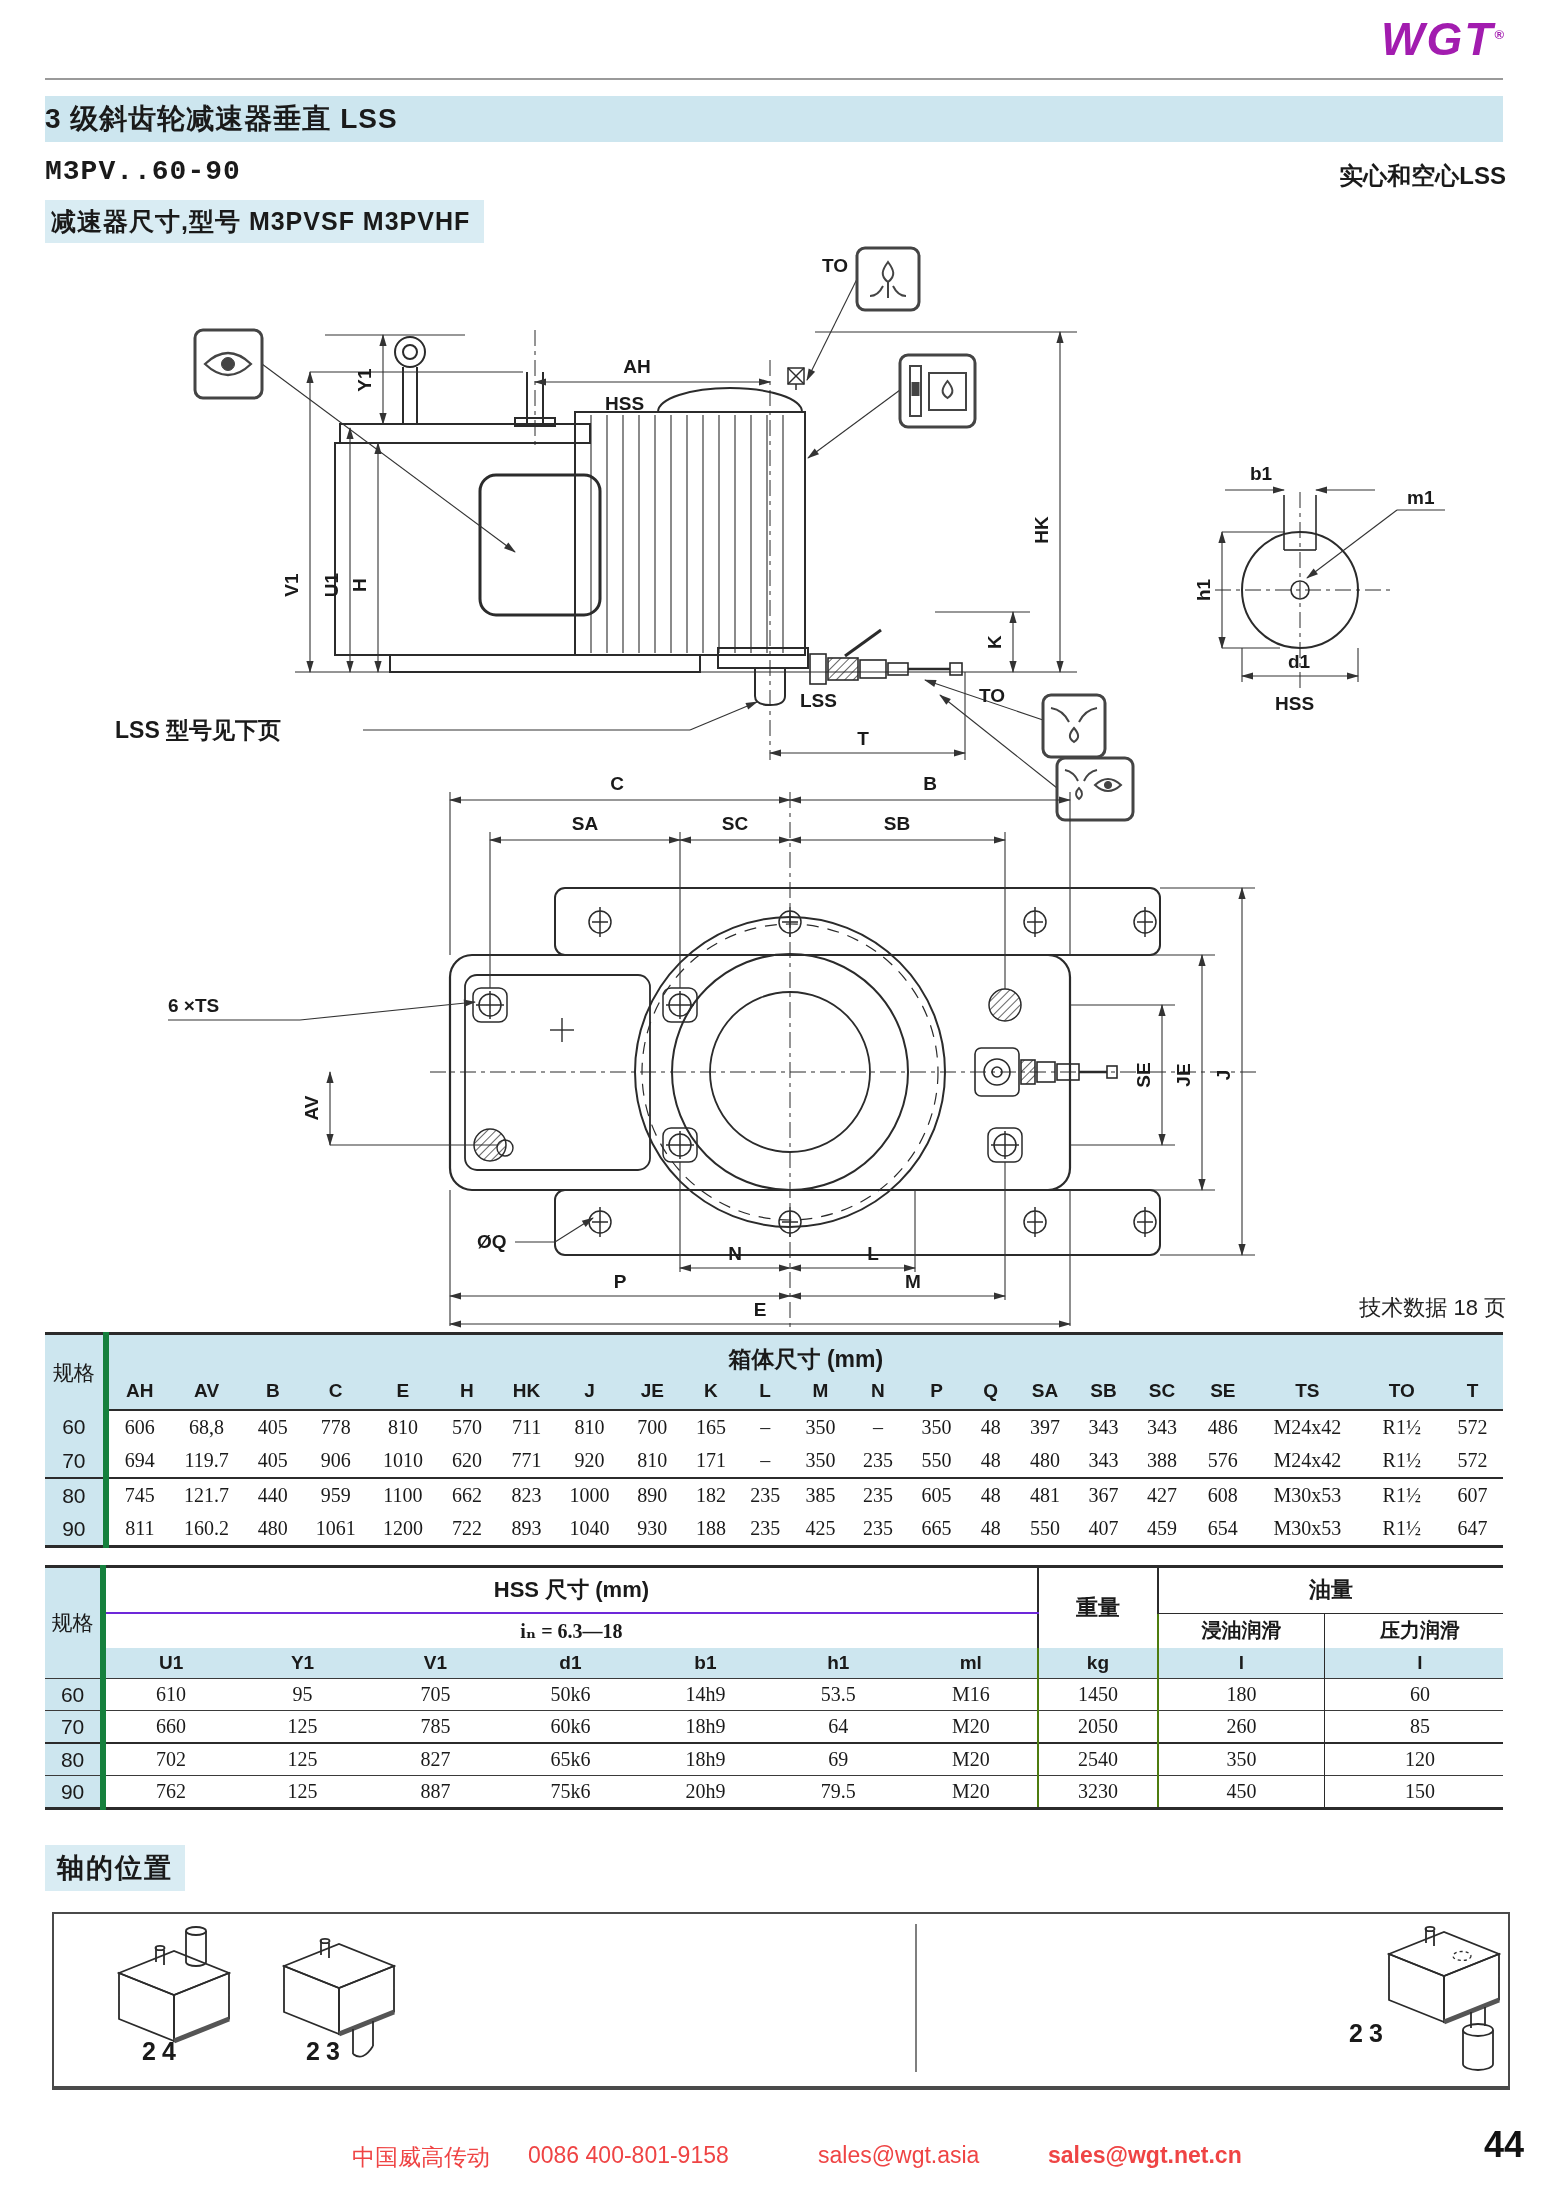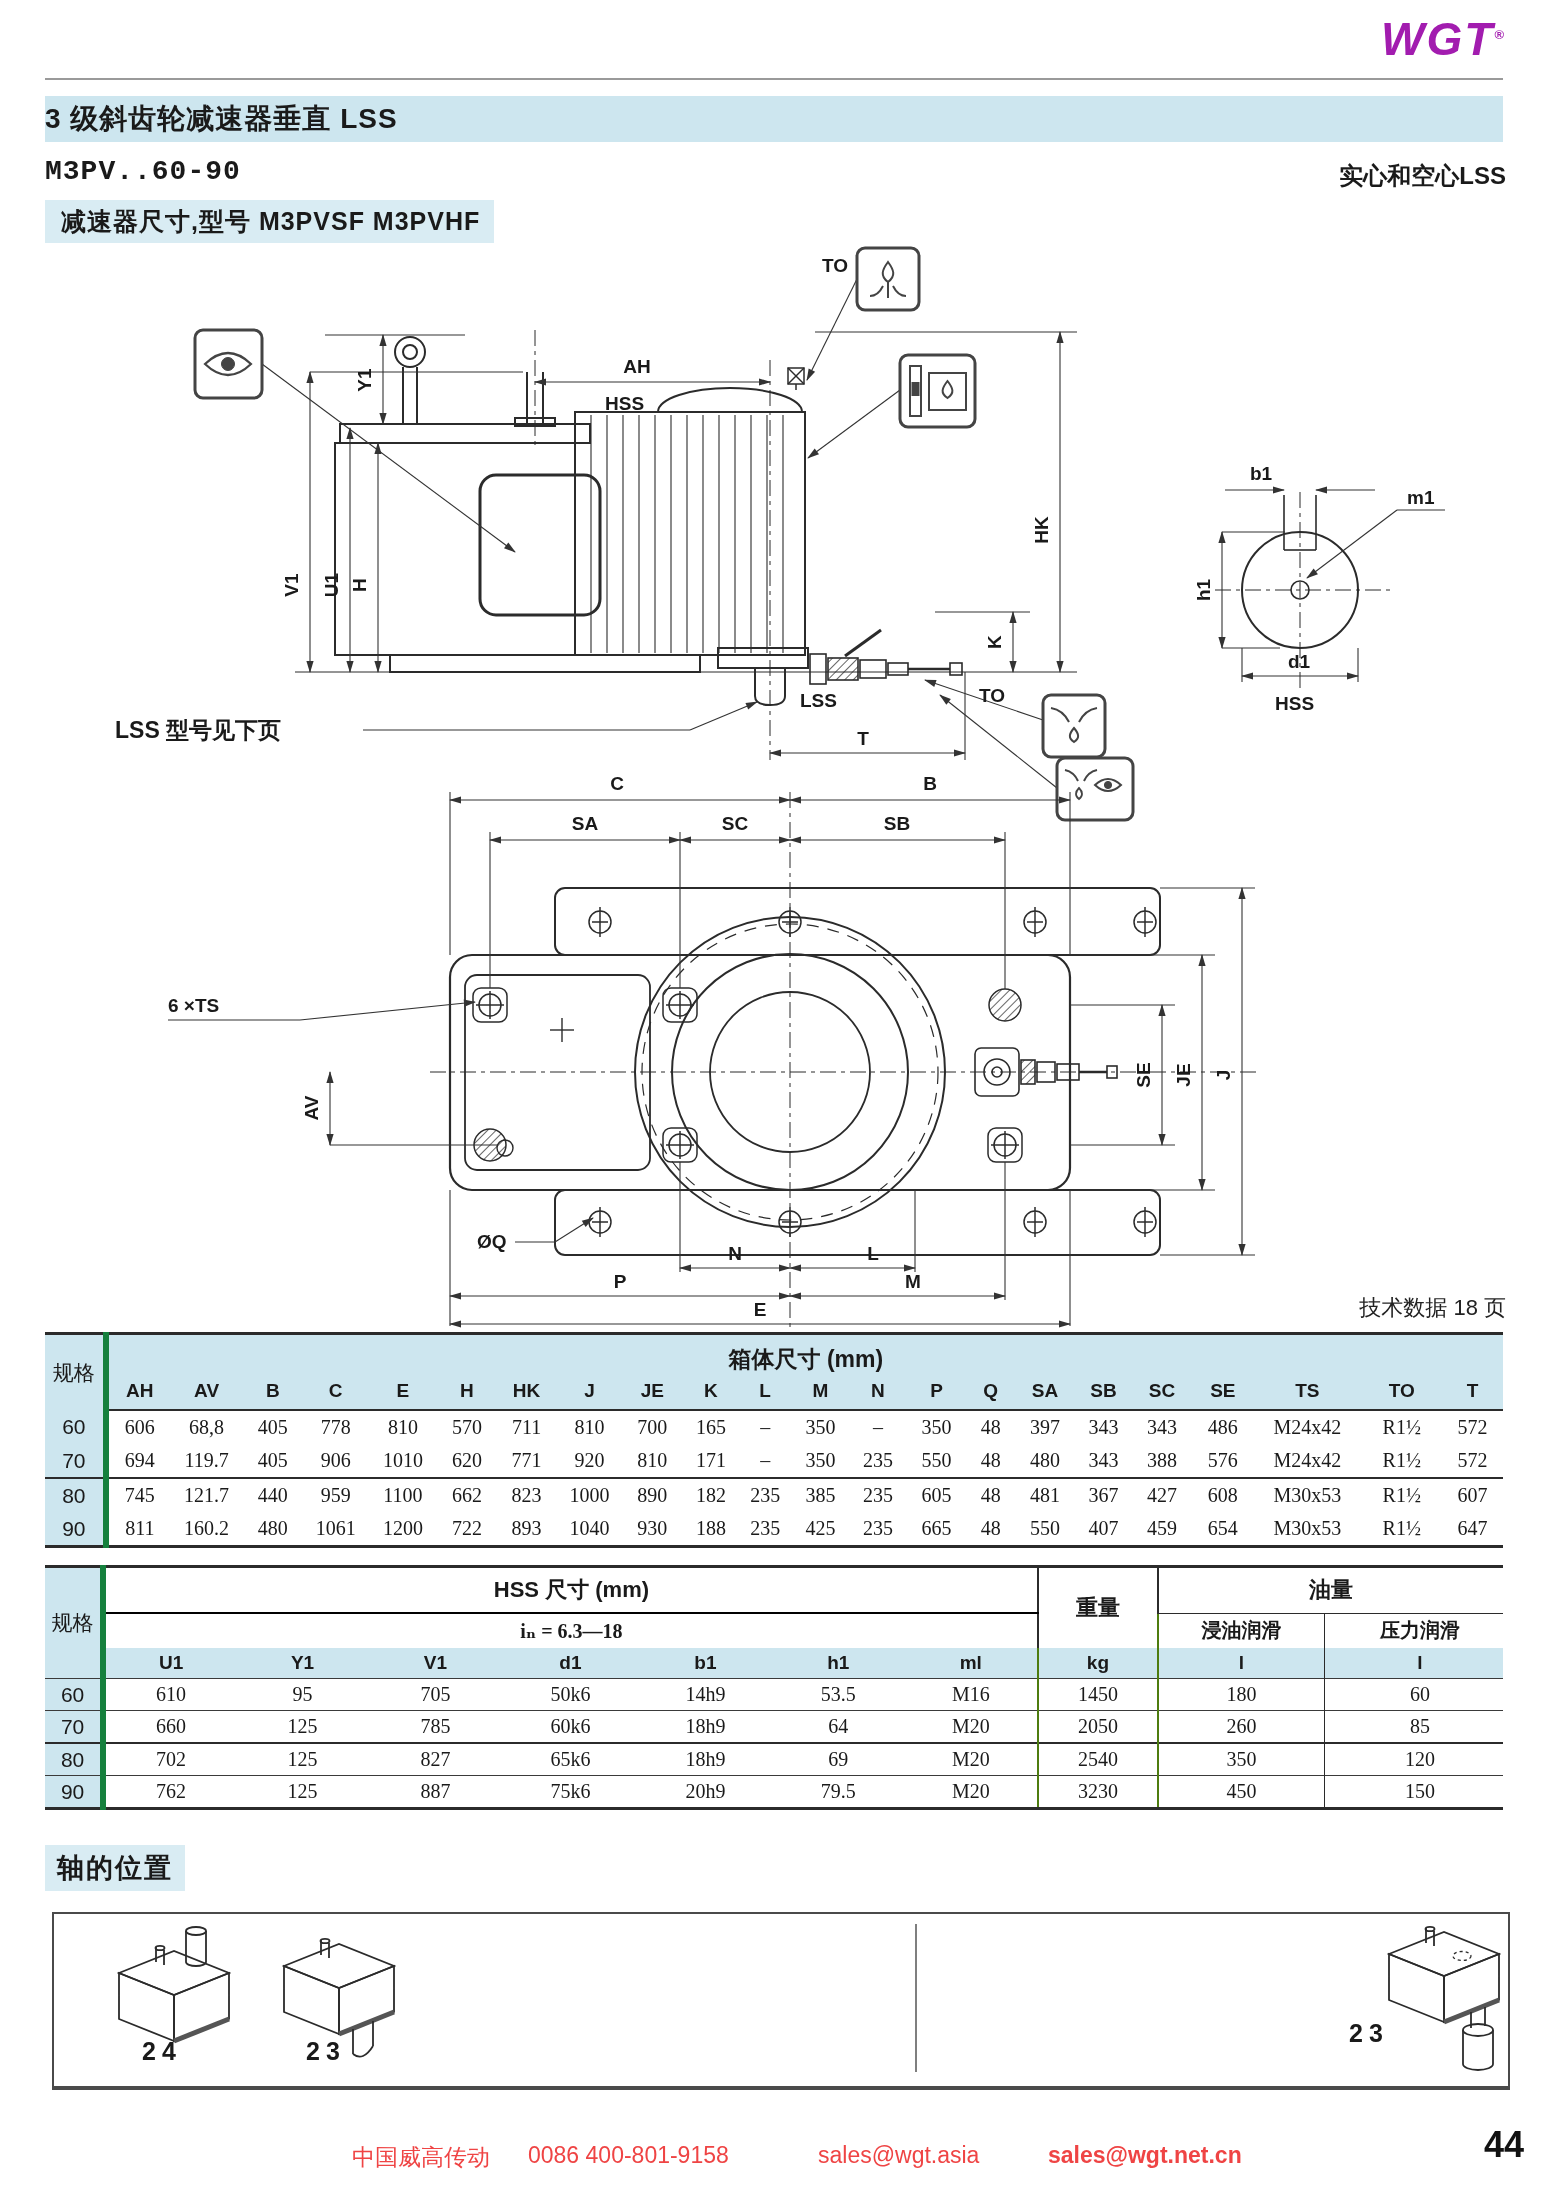--- a/index.html
+++ b/index.html
@@ -9,41 +9,41 @@
   }
   .abs{position:absolute;}
   
   .logo{right:58px;top:12px;font-size:46px;font-weight:800;font-style:italic;color:#a21caf;letter-spacing:2px;}
   .logo sup{font-size:13px;font-style:normal;}
   .top-rule{left:45px;width:1458px;top:78px;height:2px;background:#9a9a9a;}
   .section-bar{left:45px;top:96px;width:1458px;height:46px;background:#cde6ef;
     font-size:28px;font-weight:600;line-height:46px;box-sizing:border-box;letter-spacing:1px;}
   .model-range{left:45px;top:156px;font-size:28px;font-weight:700;letter-spacing:1px;font-family:"Liberation Mono","DejaVu Sans Mono",monospace;}
   .solid-note{right:58px;top:160px;font-size:24px;font-weight:600;}
-  .subtitle{left:45px;top:200px;background:#d9ecf3;padding:5px 14px 5px 16px;font-size:25px;font-weight:600;letter-spacing:1px;}
+  .subtitle{left:45px;top:200px;background:#d9ecf3;padding:5px 14px 5px 6px;font-size:25px;font-weight:600;letter-spacing:1px;}
   
   .drawing{left:45px;top:240px;}
   .dimt{font-size:19px;fill:#1a1a1a;font-weight:600;}
   .note-t{font-size:23px;fill:#1a1a1a;font-weight:600;}
   
   .tech-note{right:58px;top:1293px;font-size:22px;color:#222;}
   table{border-collapse:collapse;table-layout:fixed;width:1458px;}
   .tbl{left:45px;}
   .t1{top:1332px;border-top:3px solid #2b2b2b;border-bottom:3px solid #2b2b2b;}
   .t2{top:1565px;border-top:3px solid #2b2b2b;border-bottom:3px solid #2b2b2b;}
   th,td{text-align:center;vertical-align:middle;padding:2px 0;}
   thead th{font-weight:600;}
   .t1 thead th{background:#cde6ef;}
   .t1 .group{font-size:23px;padding:9px 0 2px 0;}
   .t1 .colh{font-size:19px;padding:3px 0 7px 0;border-bottom:2px solid #2b2b2b;}
   .spec{background:#cde6ef;border-right:6px solid #15803d;font-size:21px;font-weight:400;}
   td{font-family:"Liberation Serif","DejaVu Serif",serif;font-size:20px;height:29px;}
   td.spec{font-family:"Liberation Sans","DejaVu Sans",sans-serif;}
   .t1 tr.sep td{border-top:2.5px solid #2b2b2b;}
-  .t2 .group{font-size:22px;border-bottom:2px solid #000000;padding:7px 0;}
+  .t2 .group{font-size:22px;border-bottom:2px solid #6d28d9;padding:7px 0;}
   .t2 .sub{font-size:20px;padding:5px 0;font-family:"Liberation Serif","DejaVu Serif",serif;}
   .t2 .wlabel{font-size:22px;border-left:2px solid #2b2b2b;}
   .t2 .olabel{font-size:22px;border-left:2px solid #2b2b2b;border-bottom:1.5px solid #2b2b2b;}
   .t2 .osub{font-size:20px;border-left:1.5px solid #2b2b2b;}
   .t2 .unit{background:#cde6ef;font-size:19px;font-weight:600;padding:4px 0;}
   .t2 .vl{border-left:2px solid #4d7c0f;}
   .t2 .vl2{border-left:1.5px solid #2b2b2b;padding-left:12px;}
   .t2 tbody td{border-top:1.8px solid #3a3a3a;height:27px;}
   .t2 tr.sep td{border-top:2.5px solid #2b2b2b;}
   

